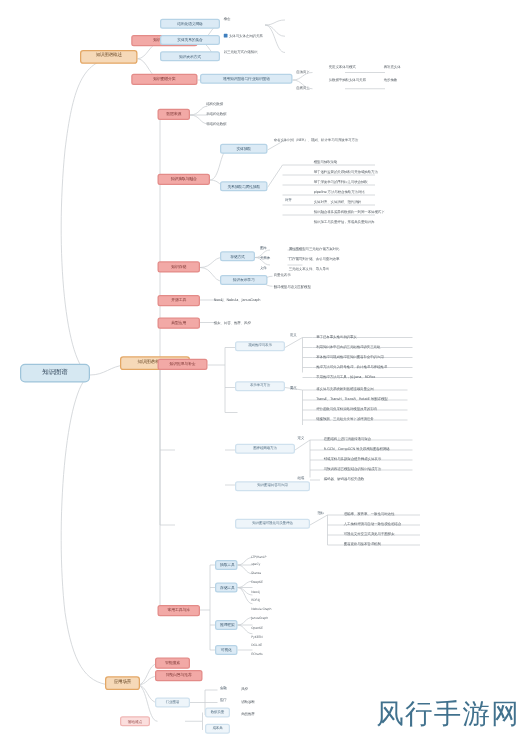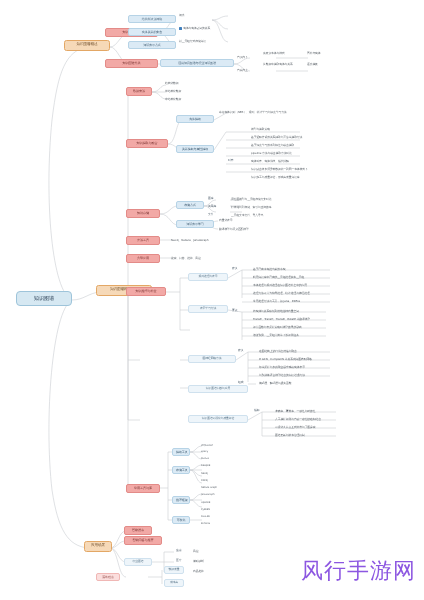--- a/index.html
+++ b/index.html
@@ -100,21 +100,21 @@
     width:3px;height:3px;
     background:#3f7fbe;
     border-radius:0.5px;
     margin-right:1.2px;
     vertical-align:middle;
   }
   .watermark{
     position:absolute;
     right:8px;bottom:14px;
     font-size:22px;
-    color:#6d28d9;
+    color:#0c4a6e;
     opacity:.78;
     letter-spacing:1px;
     font-family:Liberation Mono, monospace;
     user-select:none;
   }
 </style>
 </head>
 <body>
 
 <div id="canvas">

